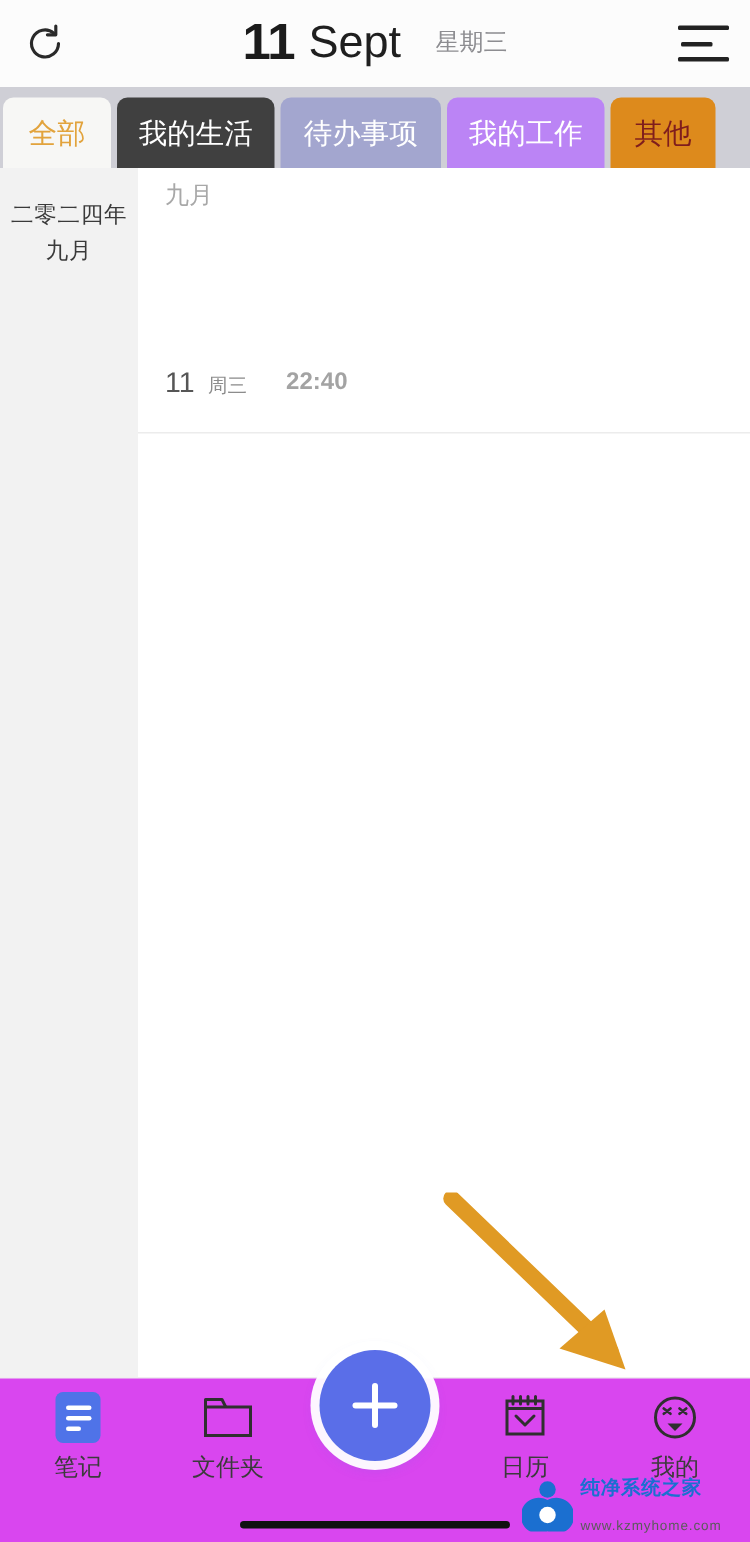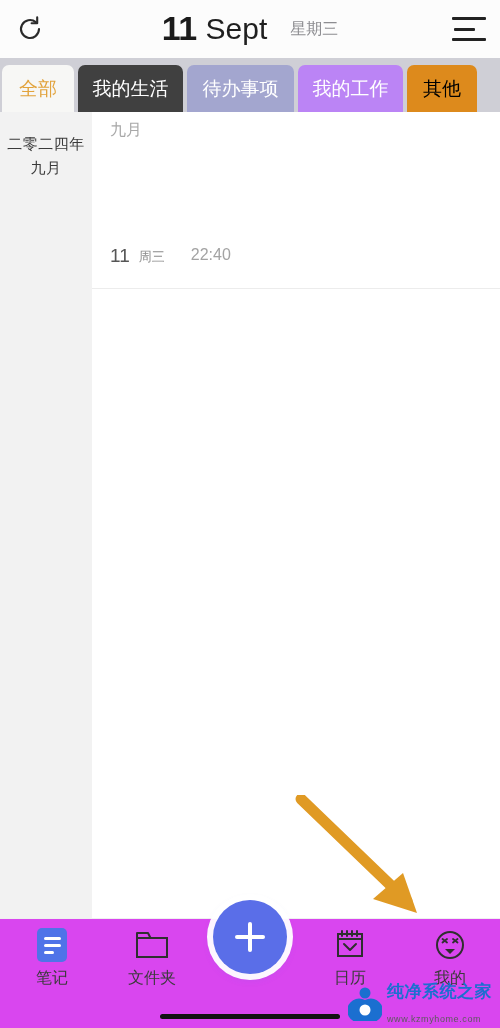--- a/index.html
+++ b/index.html
@@ -63,21 +63,21 @@
     height:47px;
     display:flex; align-items:center; justify-content:center;
     font-size:19px;
     border-radius:7px 7px 0 0;
     margin-right:4px;
   }
   .tab-all{ background:#f7f7f5; color:#e2a33c; width:72px; margin-left:2px; font-weight:500;}
   .tab-life{ background:#404040; color:#ffffff; width:105px; }
   .tab-work{ background:#bb84f5; color:#ffffff; width:105px; }
   .tab-todo{ background:#a3a6cf; color:#ffffff; width:107px; }
-  .tab-other{ background:#dd8a1c; color:#000000; width:70px; }
+  .tab-other{ background:#dd8a1c; color:#7f1d1d; width:70px; }
 
   
   .body{
     position:absolute; left:0; top:112px; width:500px; height:806px;
     background:#ffffff;
   }
   .sidebar{
     position:absolute; left:0; top:0; width:92px; height:806px;
     background:#f2f2f2;
   }
@@ -102,21 +102,21 @@
   .entry-day{
     font-size:19px; color:#565656; font-weight:500;
     line-height:1; position:relative; top:1px;
   }
   .entry-wd{
     font-size:13px; color:#8c8c8c; margin-left:9px;
     line-height:1; position:relative; top:5px;
   }
   .entry-time{
     font-size:16px; color:#a3a3a3; margin-left:26px;
-    line-height:1; position:relative; top:2px;
+    line-height:1; position:relative; top:2px;font-weight:bold;
   }
 
   
   .arrow{
     position:absolute; left:295px; top:795px;
     width:150px; height:140px; pointer-events:none;
   }
 
   
   .navbar{
@@ -161,21 +161,21 @@
     width:180px; height:5px; background:#111; border-radius:3px;
   }
 
   
   .watermark{
     position:absolute; left:348px; top:982px;
     width:152px; height:42px;
     display:flex; align-items:center; gap:5px;
   }
   .wm-text{ display:flex; flex-direction:column; line-height:1; }
-  .wm-main{ font-size:17px; font-weight:700; color:#1b6fd0; letter-spacing:0.5px; }
+  .wm-main{ font-size:13px; font-weight:700; color:#1b6fd0; letter-spacing:0.5px; }
   .wm-url{ font-size:9px; color:#5b5b5b; letter-spacing:0.6px; margin-top:15px; }
 </style>
 </head>
 <body>
 
 <div class="phone">
 
   <div class="header">
 
     <div class="hdr-refresh">

